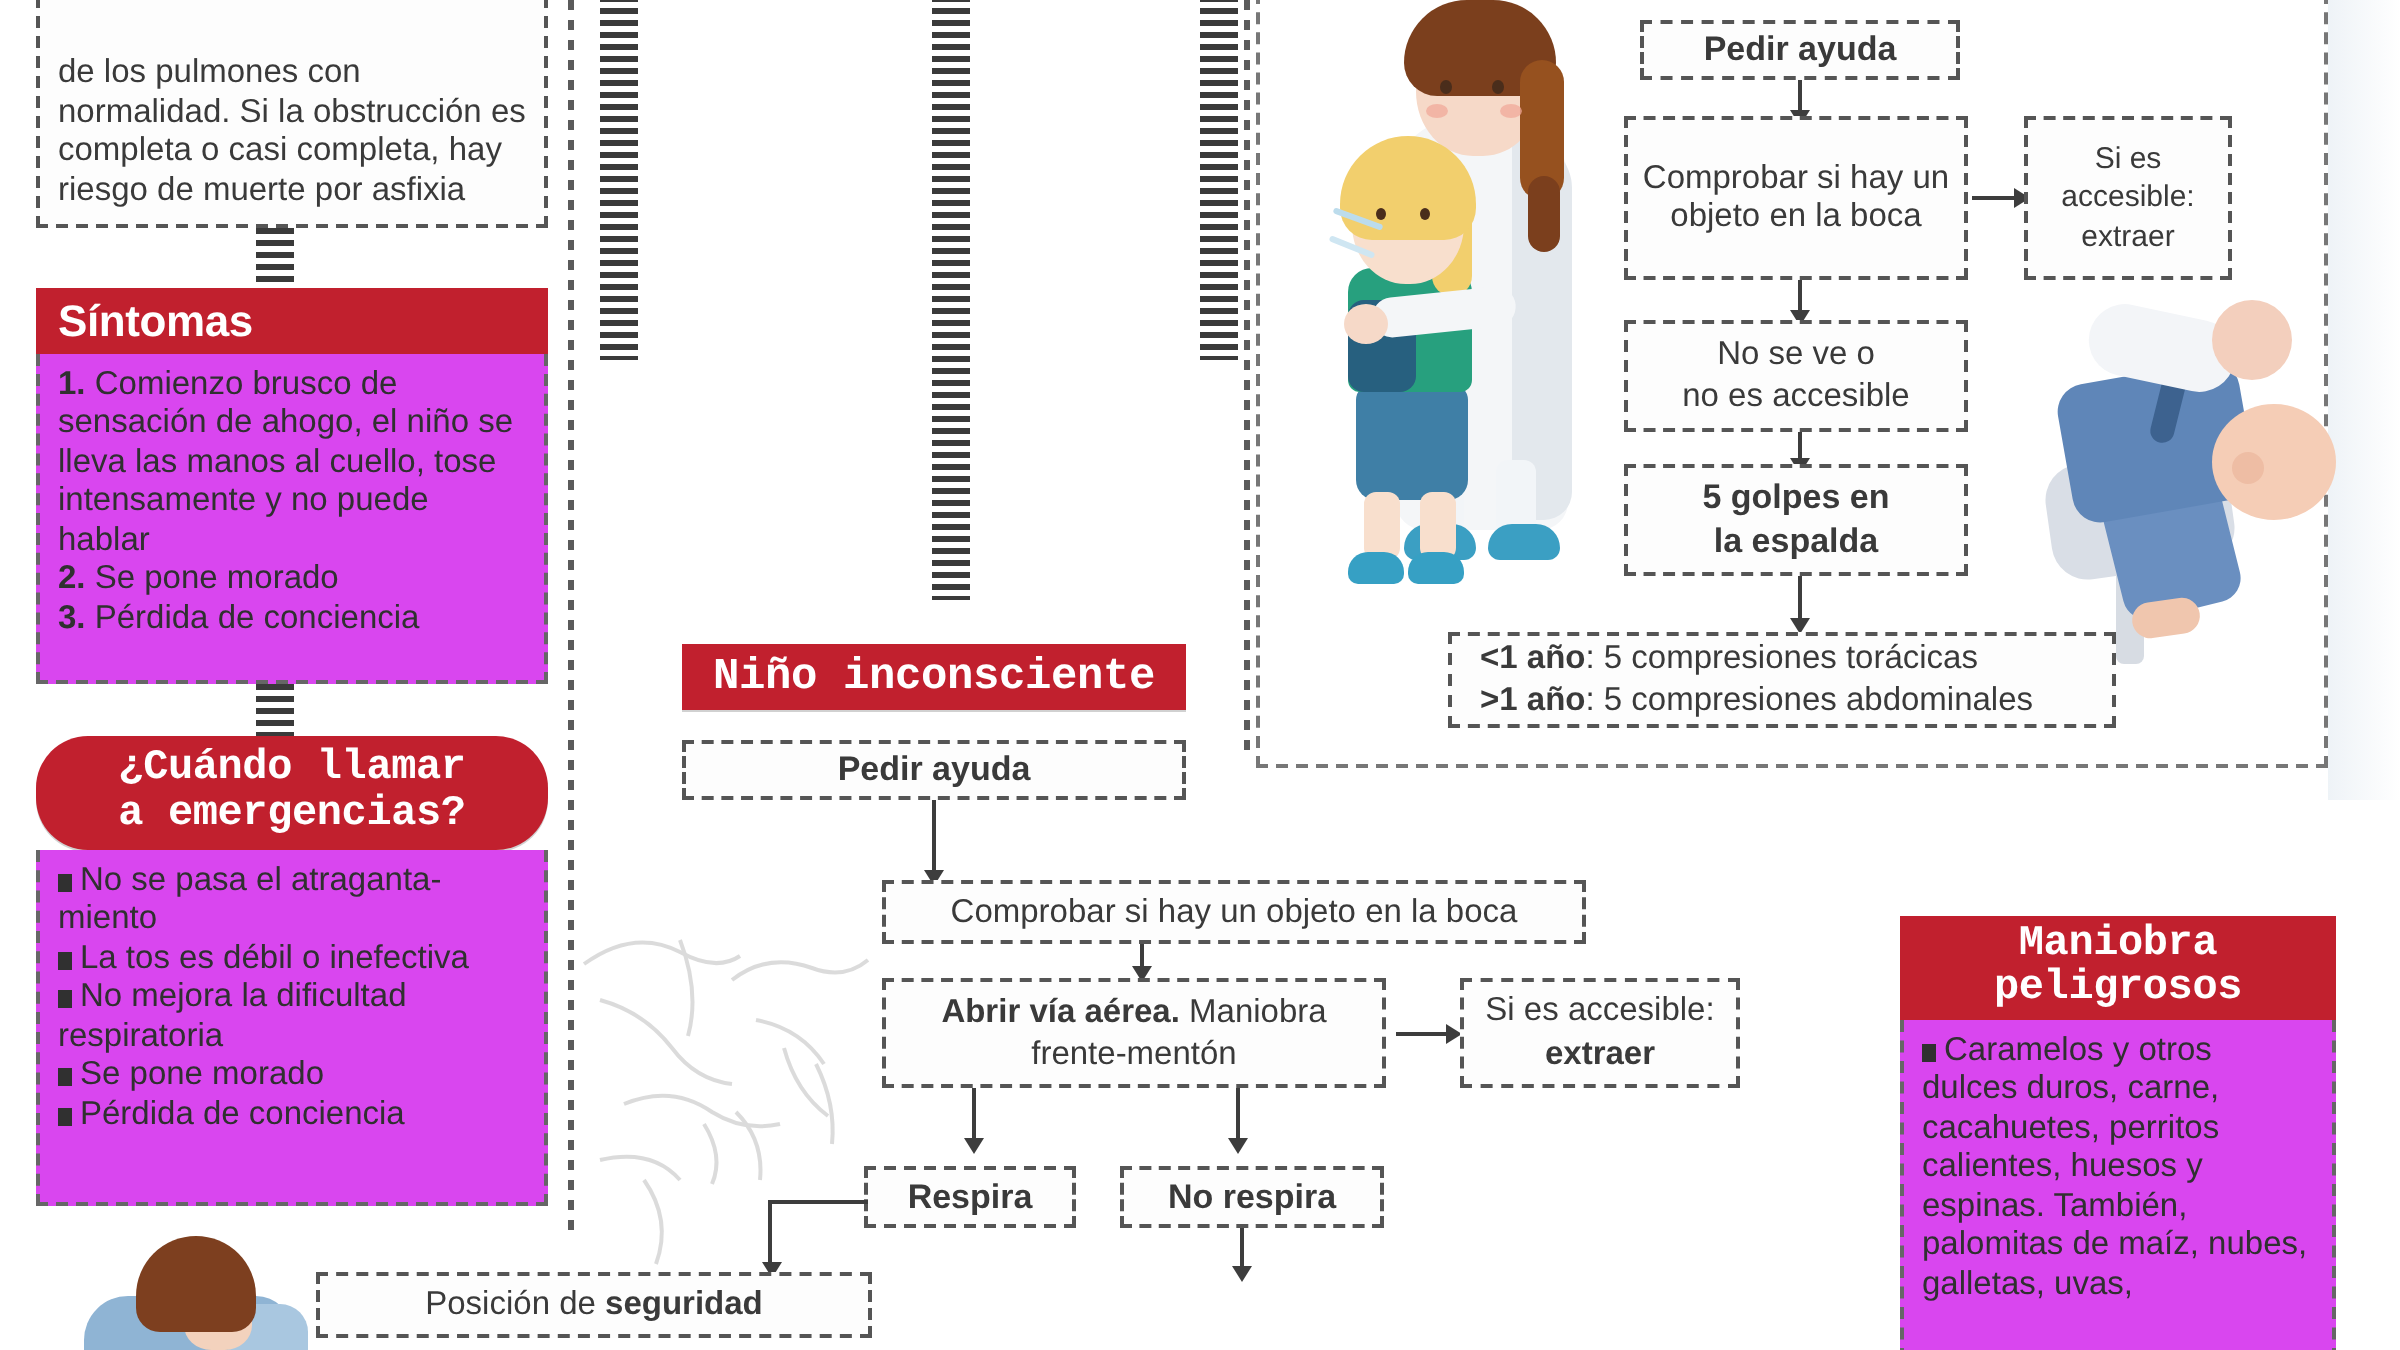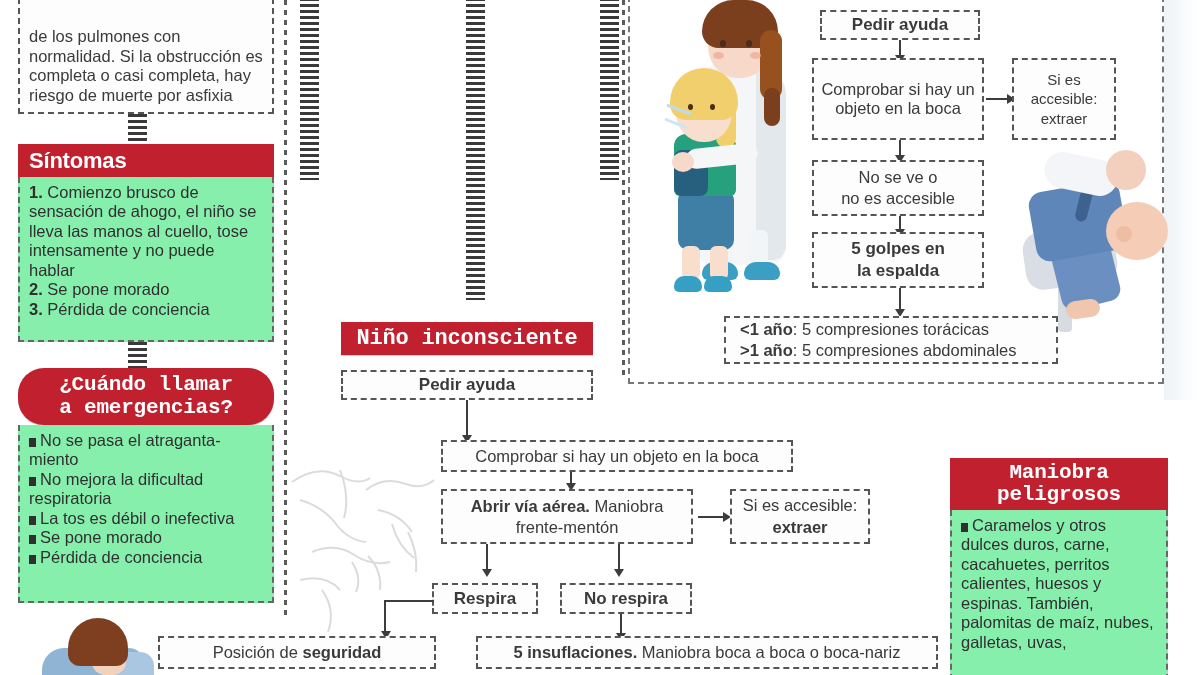--- a/index.html
+++ b/index.html
@@ -43,21 +43,21 @@
   }
   .redhdr.left{justify-content:flex-start;padding-left:11px;}
   .redhdr.center{justify-content:center;text-align:center;font-family:Liberation Mono, monospace;}
 
   
   .panel{
     position:absolute;
     box-sizing:border-box;
     border:2px dashed #666;
     border-top:none;
-    background:#86efac;
+    background:#d946ef;
     padding:6px 9px 8px 9px;
     line-height:1.18;
     color:#303030;
   }
   .panel p{margin:0;}
   .bullet{display:inline-block;width:7px;height:9px;background:#303030;margin-right:4px;vertical-align:-1px;}
 
   
   .ladder{
     position:absolute;
@@ -238,22 +238,22 @@
   </div>
 
   <div class="ladder" style="left:128px;top:342px;width:19px;height:26px;"></div>
 
   <div class="redhdr center" style="left:18px;top:368px;width:256px;height:57px;font-size:21px;flex-direction:column;justify-content:center;border-radius:26px;">
     <span>¿Cuándo llamar</span>
     <span>a emergencias?</span>
   </div>
   <div class="panel" style="left:18px;top:425px;width:256px;height:178px;font-size:16.5px;">
     <p><span class="bullet"></span><span>No se pasa el atraganta-miento</span></p>
+    <p><span class="bullet"></span><span>La tos es débil o inefectiva</span></p>
     <p><span class="bullet"></span><span>No mejora la dificultad respiratoria</span></p>
-    <p><span class="bullet"></span><span>La tos es débil o inefectiva</span></p>
     <p><span class="bullet"></span><span>Se pone morado</span></p>
     <p><span class="bullet"></span><span>Pérdida de conciencia</span></p>
   </div>
 
   <div class="illus" id="bl-person">
     <div class="shirt"></div>
       <div class="shirt2"></div>
     <div class="face"></div>
       <div class="hair"></div>
   </div>
@@ -339,23 +339,20 @@
     <span>No respira</span>
   </div>
 
   <div class="elbow" style="left:384px;top:600px;width:48px;height:29px;"></div>
   <div class="arrow-v" style="left:620px;top:614px;height:20px;"></div>
 
   <div class="dbox tight" style="left:158px;top:636px;width:278px;height:33px;font-size:16.5px;">
     <span><span>Posición de </span><b>seguridad</b></span>
   </div>
 
-  <div class="dbox tight" style="left:476px;top:636px;width:462px;height:33px;font-size:16.5px;">
-    <span><b>5 insuflaciones.</b><span> Maniobra boca a boca o boca-nariz</span></span>
-  </div>
 
   <svg id="watermark" class="illus" viewBox="0 0 190 185">
     <g fill="none" stroke="#9a9a9a" stroke-width="2">
       <path d="M10 30 q25 -18 48 -6 q18 10 30 2"></path>
       <path d="M18 48 q22 6 36 24 q12 16 30 18"></path>
       <path d="M58 18 q10 26 4 48"></path>
       <path d="M84 38 q18 -14 40 -6 q16 6 28 -4"></path>
       <path d="M96 58 q22 4 34 22"></path>
       <path d="M110 72 q6 22 22 34"></path>
       <path d="M126 80 q10 20 8 40"></path>

